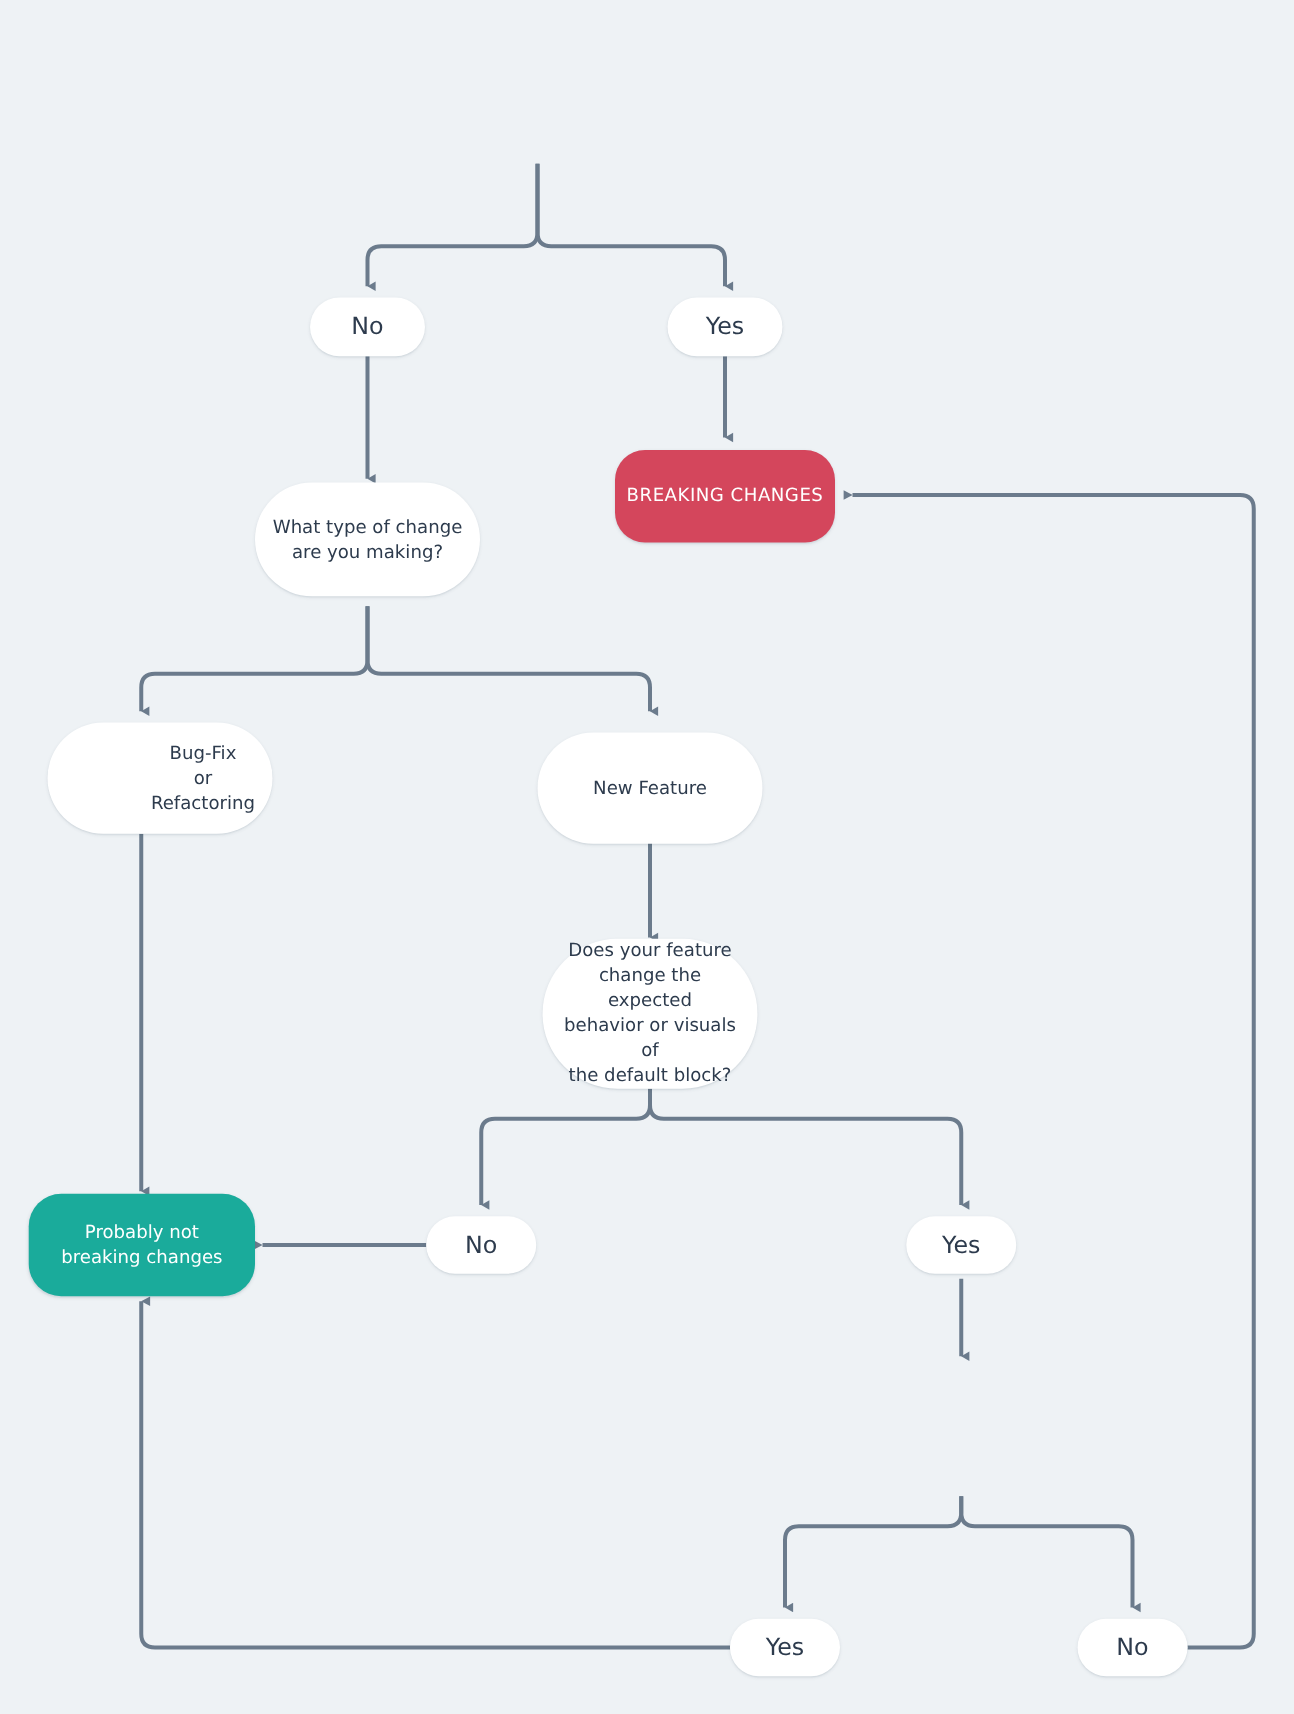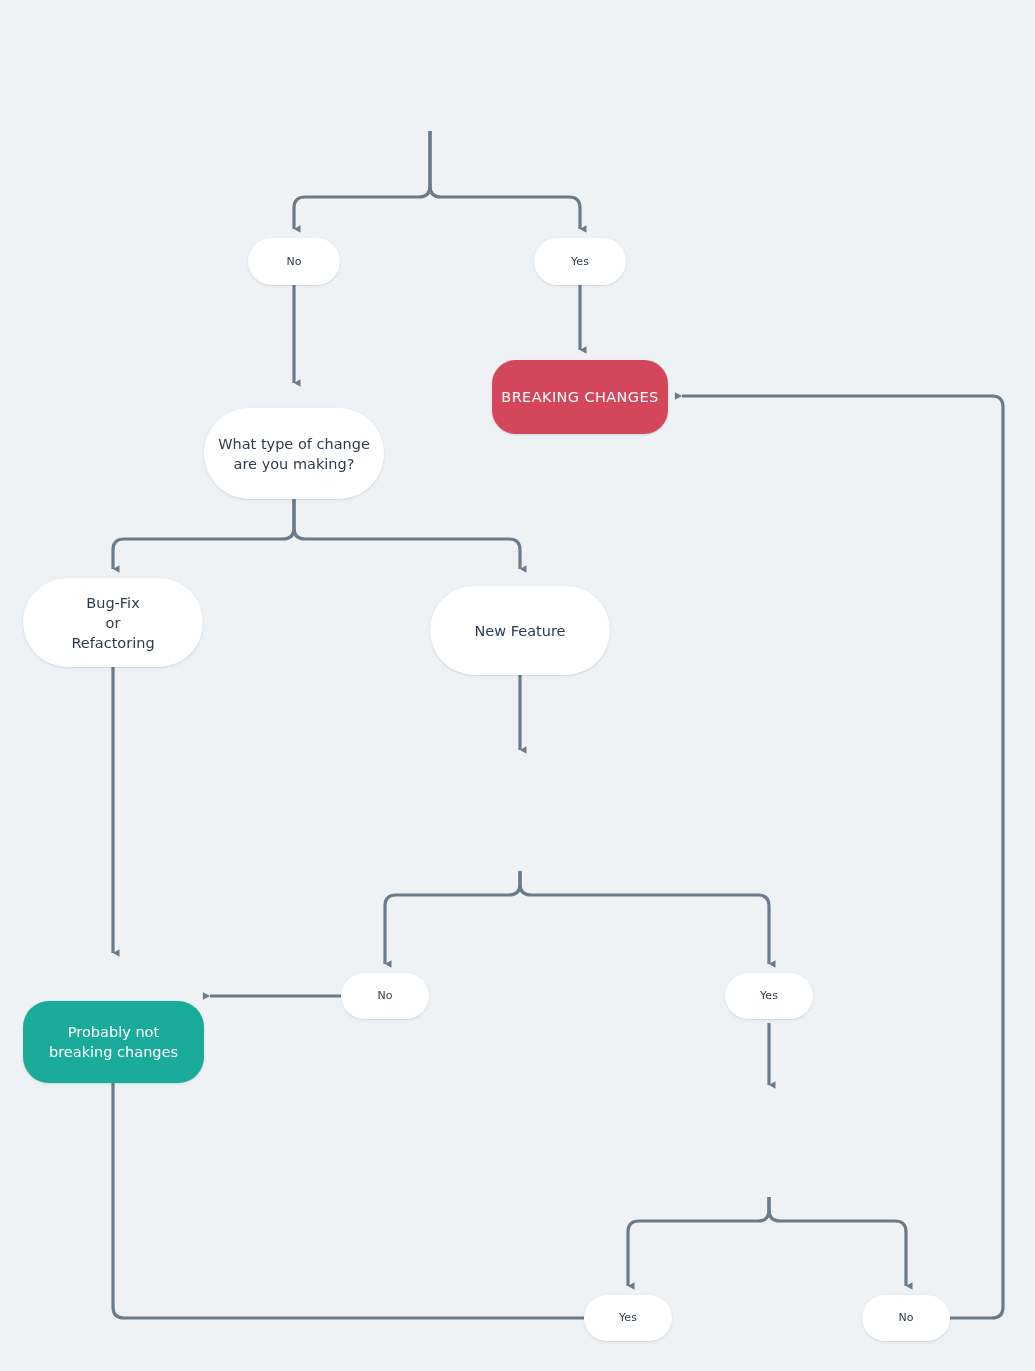--- a/index.html
+++ b/index.html
@@ -38,21 +38,21 @@
                 0 1px 1px rgba(40, 60, 80, 0.06);
     line-height: 1.38;
     white-space: pre-line;
     z-index: 2;
   }
   .node.question {
     font-size: 14.5px;
     padding: 6px 14px;
   }
   .node.pill {
-    font-size: 11px;
+    font-size: 19px;
     padding: 4px 10px;
     justify-content: center;
   }
   .node.terminal-danger {
     background: #d4465c;
     color: #ffffff;
     font-size: 14.5px;
     letter-spacing: 0.4px;
     border-radius: 24px;
   }
@@ -119,45 +119,51 @@
   </div>
 
   <div class="node pill" style="left:534px; top:238px; width:92px; height:47px;">
     <span>Yes</span>
   </div>
 
   <div class="node terminal-danger" style="left:492px; top:360px; width:176px; height:74px;">
     <span>BREAKING CHANGES</span>
   </div>
 
-  <div class="node question" style="left:204px; top:408px; width:180px; height:91px;">
+  <div class="node question" style="left:204px; top:386px; width:180px; height:91px;">
     <span>What type of change
 are you making?</span>
   </div>
 
-  <div class="node question" style="left:23px; top:578px; width:180px; height:89px;">
+  <div class="node question" style="left:38px; top:578px; width:180px; height:89px;justify-content:flex-end;">
     <span>Bug-Fix
 or
 Refactoring</span>
   </div>
 
   <div class="node question" style="left:430px; top:586px; width:180px; height:89px;">
     <span>New Feature</span>
   </div>
 
+  <div class="node question" style="left:434px; top:751px; width:172px; height:120px;">
+    <span>Does your feature
+change the expected
+behavior or visuals of
+the default block?</span>
+  </div>
 
   <div class="node pill" style="left:341px; top:973px; width:88px; height:46px;">
     <span>No</span>
   </div>
 
   <div class="node pill" style="left:725px; top:973px; width:88px; height:46px;">
     <span>Yes</span>
   </div>
 
-  <div class="node terminal-safe" style="left:23px; top:955px; width:181px; height:82px;margin-top:46px;">
+  <div class="node terminal-safe" style="left:23px; top:955px; width:181px; height:82px;">
     <span>Probably not
 breaking changes</span>
   </div>
 
 
   <div class="node pill" style="left:584px; top:1295px; width:88px; height:46px;">
     <span>Yes</span>
   </div>
 
   <div class="node pill" style="left:862px; top:1295px; width:88px; height:46px;">

